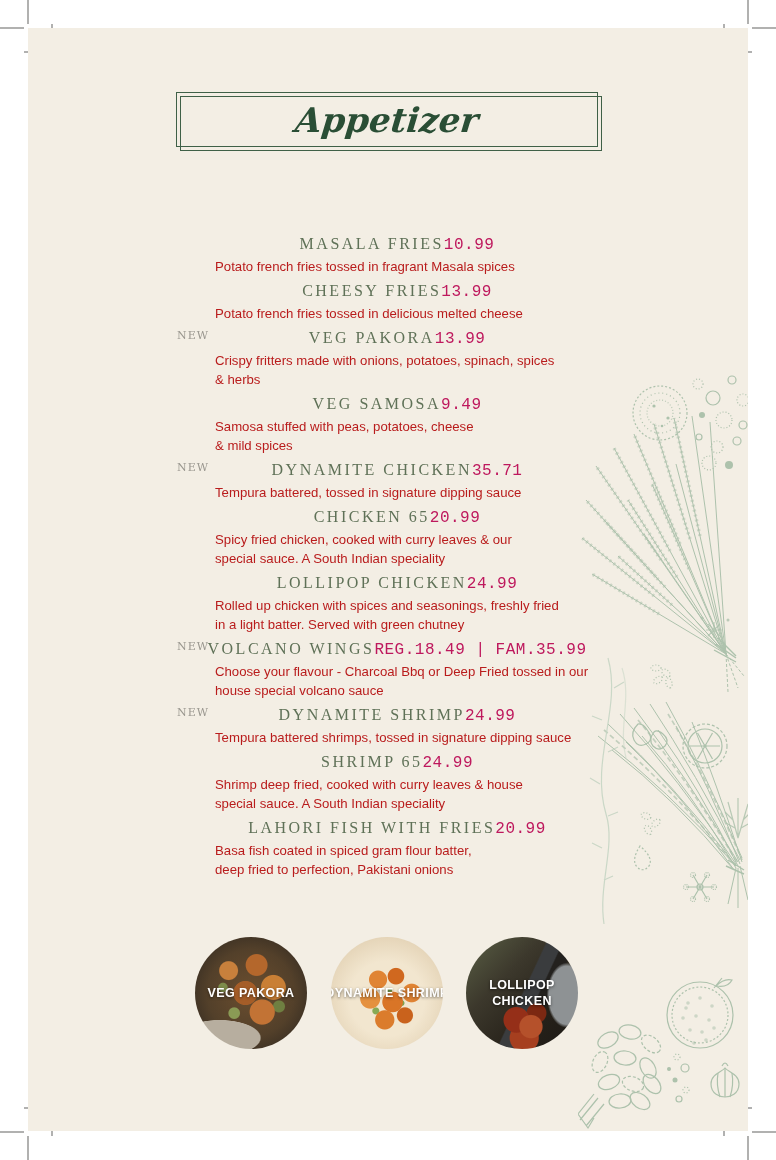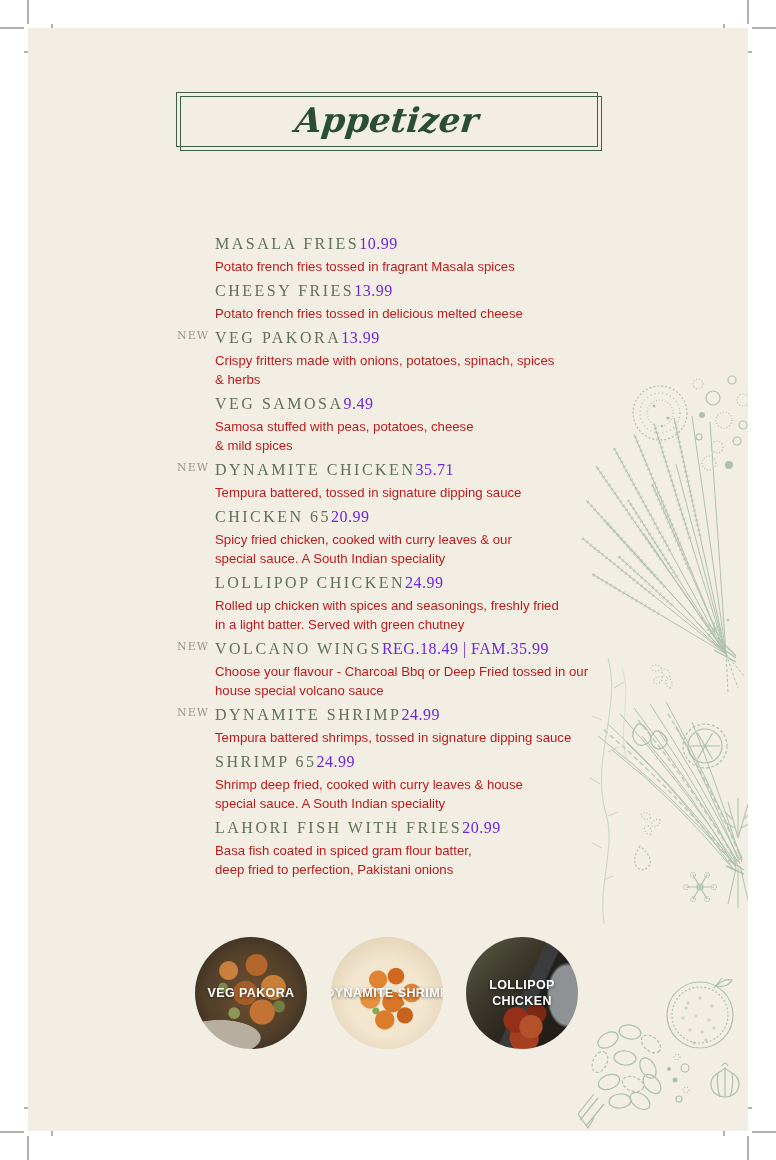--- a/index.html
+++ b/index.html
@@ -12,25 +12,25 @@
   .title-frame{position:absolute;left:148px;top:64px;width:422px;height:55px;}
   .frame-a{position:absolute;inset:0;border:1.5px solid #3f6047;}
   .frame-b{position:absolute;left:4px;top:4px;right:-4px;bottom:-4px;border:1.5px solid #3f6047;}
   .title-text{position:absolute;inset:0;display:flex;align-items:center;justify-content:center;
     font-family:"DejaVu Serif",serif;font-style:italic;font-weight:700;font-size:34px;
     color:#2a4e35;letter-spacing:0px;transform:skewX(-6deg);}
 
   
   .menu-list{position:absolute;left:187px;top:203px;width:364px;}
   .menu-item{position:relative;}
-  .item-row{display:flex;justify-content:flex-start;align-items:baseline;line-height:26px;height:26px;}
+  .item-row{display:flex;justify-content:center;align-items:baseline;line-height:26px;height:26px;}
   .item-name{font-family:"Liberation Serif",serif;font-size:16px;letter-spacing:2.5px;
     color:#5f7157;white-space:nowrap;}
-  .item-price{font-family:Liberation Serif, serif;font-size:16px;letter-spacing:0.5px;
-    color:#6d28d9;white-space:nowrap;}
+  .item-price{font-family:Liberation Mono, monospace;font-size:16px;letter-spacing:0.5px;
+    color:#be185d;white-space:nowrap;}
   .item-desc{font-family:"Liberation Sans",sans-serif;font-size:13.2px;line-height:19px;
     color:#b91c1c;white-space:pre-line;width:386px;margin-bottom:2px;}
   .new-label{display:none;position:absolute;left:-38px;top:4px;font-family:"DejaVu Serif",serif;
     font-size:11px;color:#9a978f;letter-spacing:1px;}
   .menu-item.is-new > .new-label{display:block;}
 
   
   .photo{position:absolute;width:112px;height:112px;border-radius:50%;overflow:hidden;
     display:flex;align-items:center;justify-content:center;text-align:center;top:909px;}
   .photo-label{font-family:"Liberation Sans",sans-serif;font-weight:bold;font-size:12.5px;

